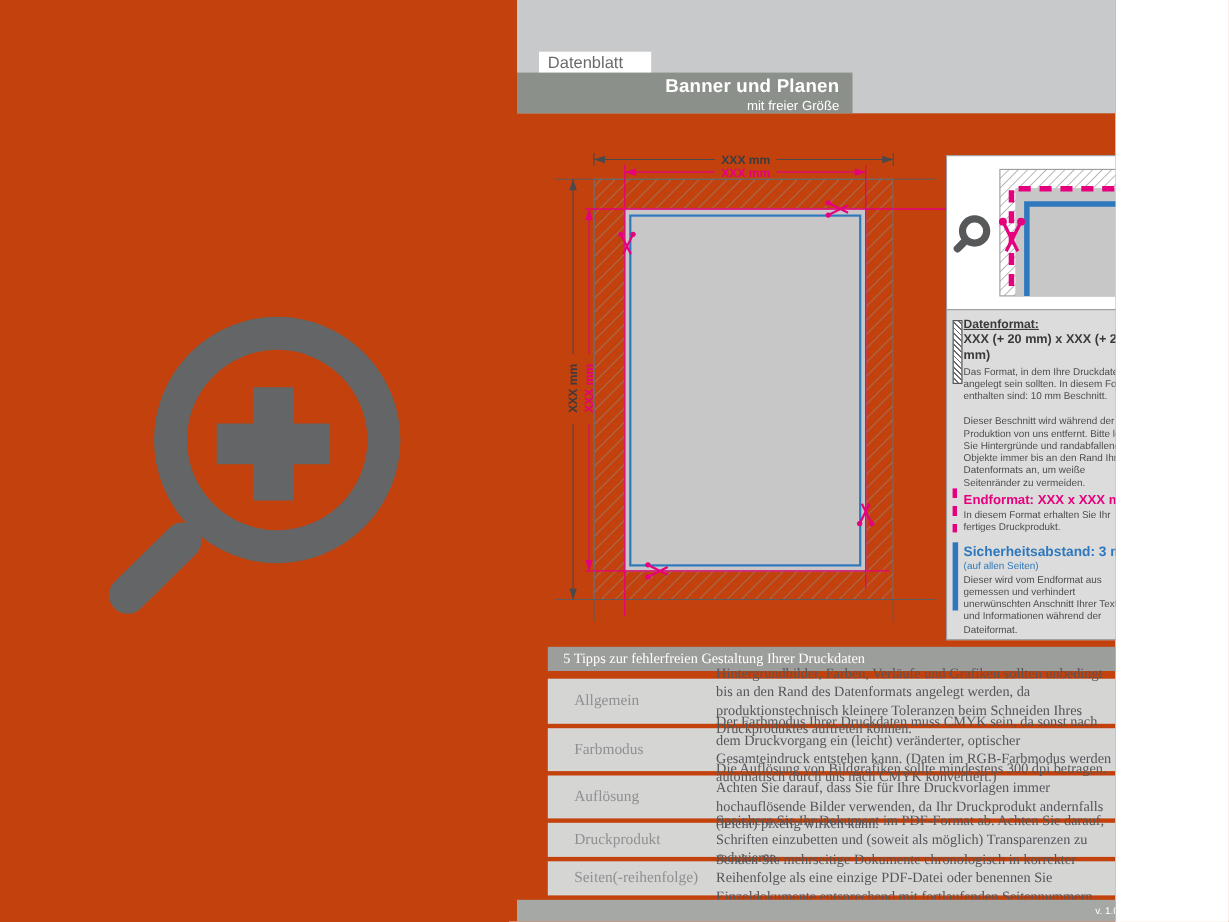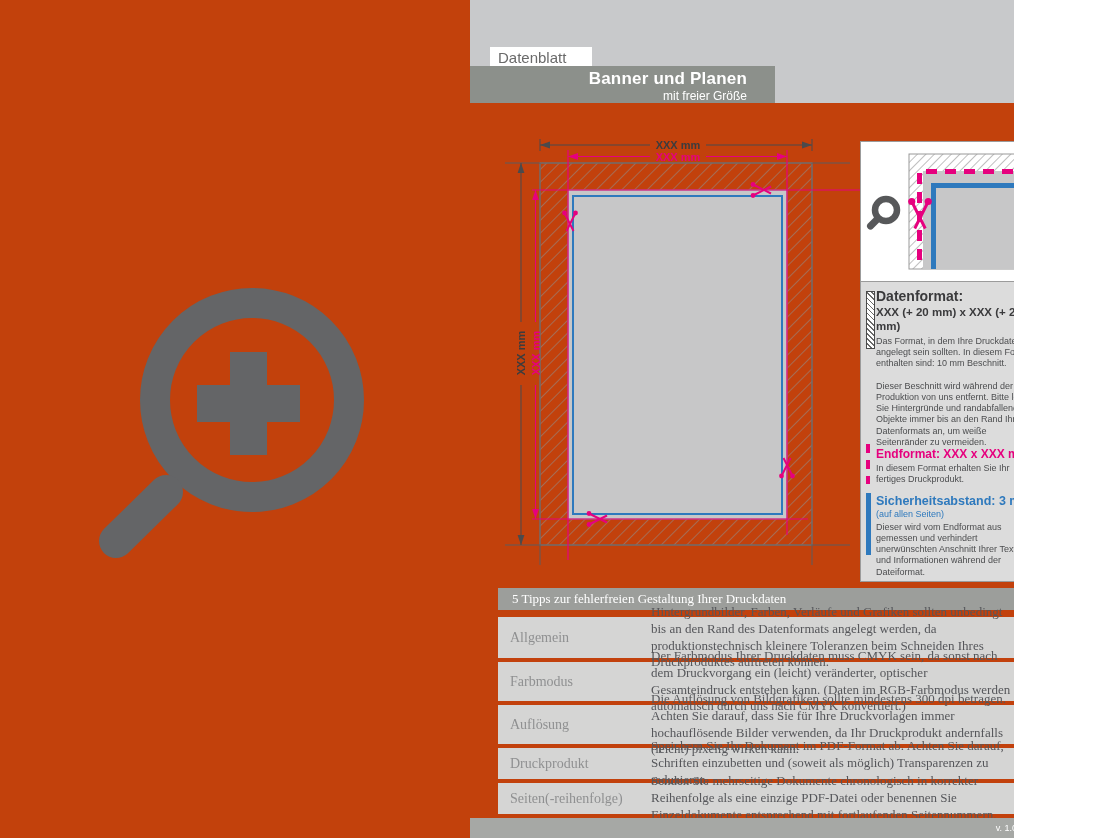--- a/index.html
+++ b/index.html
@@ -7,44 +7,44 @@
     position:relative;width:1014px;height:838px;overflow:hidden;
     background:#c2410c;font-family:"Liberation Sans",sans-serif;
     -webkit-font-smoothing:antialiased;
   }
   .abs{position:absolute;}
   
   .topband{left:470px;top:0;width:595px;height:103px;background:#c8c9cb;}
   .datenblatt-box{left:490px;top:47px;width:102px;height:21px;background:#ffffff;
     font-size:15px;color:#6a6a6a;line-height:21px;padding-left:8px;box-sizing:border-box;}
   .darkbar{left:470px;top:66px;width:305px;height:37px;background:#8c908b;color:#ffffff;
-    text-align:right;padding-right:28px;box-sizing:border-box;}
+    text-align:right;padding-right:12px;box-sizing:border-box;}
   .darkbar .t1{font-size:17px;font-weight:bold;letter-spacing:.2px;margin-top:3px;}
   .darkbar .t2{font-size:12px;margin-top:0px;}
   
   .minipanel{left:860px;top:141px;width:180px;height:141px;background:#ffffff;border:1px solid #9b9b9b;box-sizing:border-box;}
   .infopanel{left:860px;top:281px;width:180px;height:301px;background:#dcdcdc;border:1px solid #9b9b9b;box-sizing:border-box;}
   .infopanel .blk{position:absolute;left:15px;width:162px;color:#4c4d4f;}
-  .h-dark{font-size:14px;font-weight:bold;color:#3a3a3c;line-height:1.1;}
+  .h-dark{font-size:11px;font-weight:bold;color:#3a3a3c;line-height:1.1;text-decoration:underline;}
   .h-val{font-size:11.5px;font-weight:bold;color:#3a3a3c;line-height:1.2;margin-top:2px;}
   .body-s{font-size:9px;line-height:1.25;color:#4c4d4f;margin-top:2px;}
   .h-mag{font-size:12px;font-weight:bold;color:#e6007e;line-height:1.1;}
   .h-blue{font-size:12.5px;font-weight:bold;color:#2e79bd;line-height:1.1;}
   .sub-blue{font-size:9px;color:#2e79bd;line-height:1.1;margin-top:1px;}
   .marker{position:absolute;left:5px;}
   .marker-hatch{top:9px;width:7px;height:56px;background:
     repeating-linear-gradient(45deg,#ffffff 0 2.5px,#6a6a6a 2.5px 3.6px);border:1px solid #4a4a4a;}
   .marker-dash{top:162px;width:4px;height:40px;background:
     repeating-linear-gradient(to bottom,#e6007e 0 9px,transparent 9px 16px);}
   .marker-blue{top:211px;width:5px;height:62px;background:#2e79bd;}
   
   .tips{left:498px;top:588px;width:540px;font-family:Liberation Serif, serif;}
   .tips-header{height:22px;background:#9c9e9b;color:#ffffff;font-size:13px;line-height:22px;padding-left:14px;box-sizing:border-box;}
   .tip-row{background:#d5d5d4;display:flex;align-items:center;box-sizing:border-box;}
-  .tip-label{width:153px;padding-left:12px;font-size:14px;color:#8f9091;flex:none;box-sizing:border-box;}
+  .tip-label{width:153px;padding-left:24px;font-size:14px;color:#8f9091;flex:none;box-sizing:border-box;}
   .tip-text{width:362px;font-size:13px;line-height:1.3;color:#55565a;flex:none;}
   
   .footer{left:470px;top:818px;width:595px;height:20px;background:#a6a8a5;}
   .version{position:absolute;right:48px;top:5px;font-size:9px;color:#ffffff;}
   .shadow{left:1065px;top:0;width:26px;height:838px;
     background:linear-gradient(to right,rgba(60,60,60,.38),rgba(120,120,120,.12) 45%,rgba(255,255,255,0));}
 </style>
 </head>
 <body>
 

